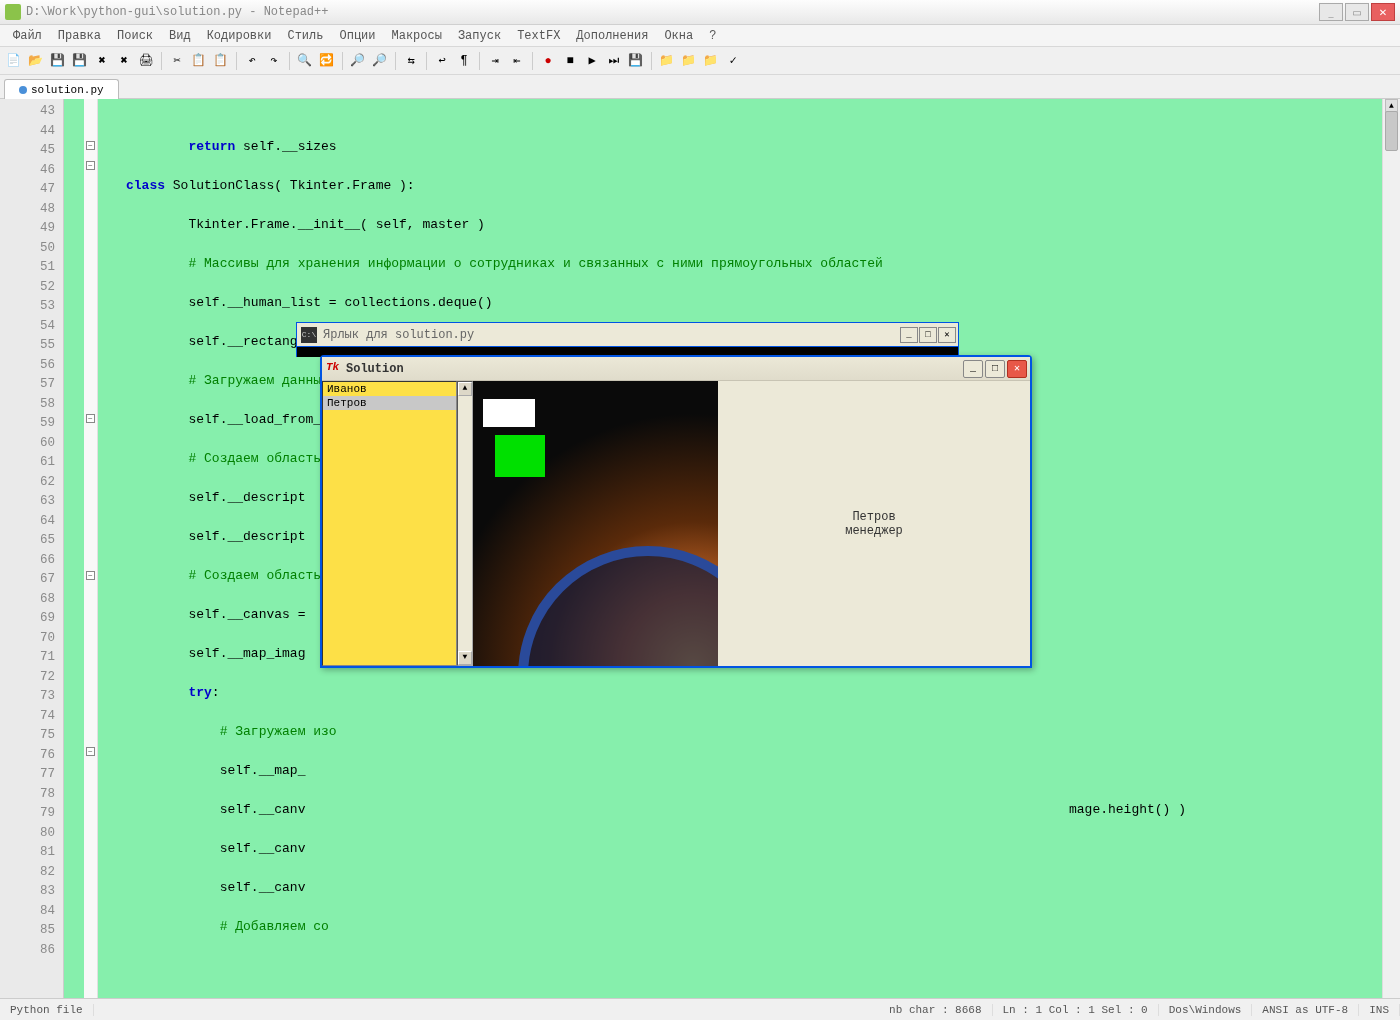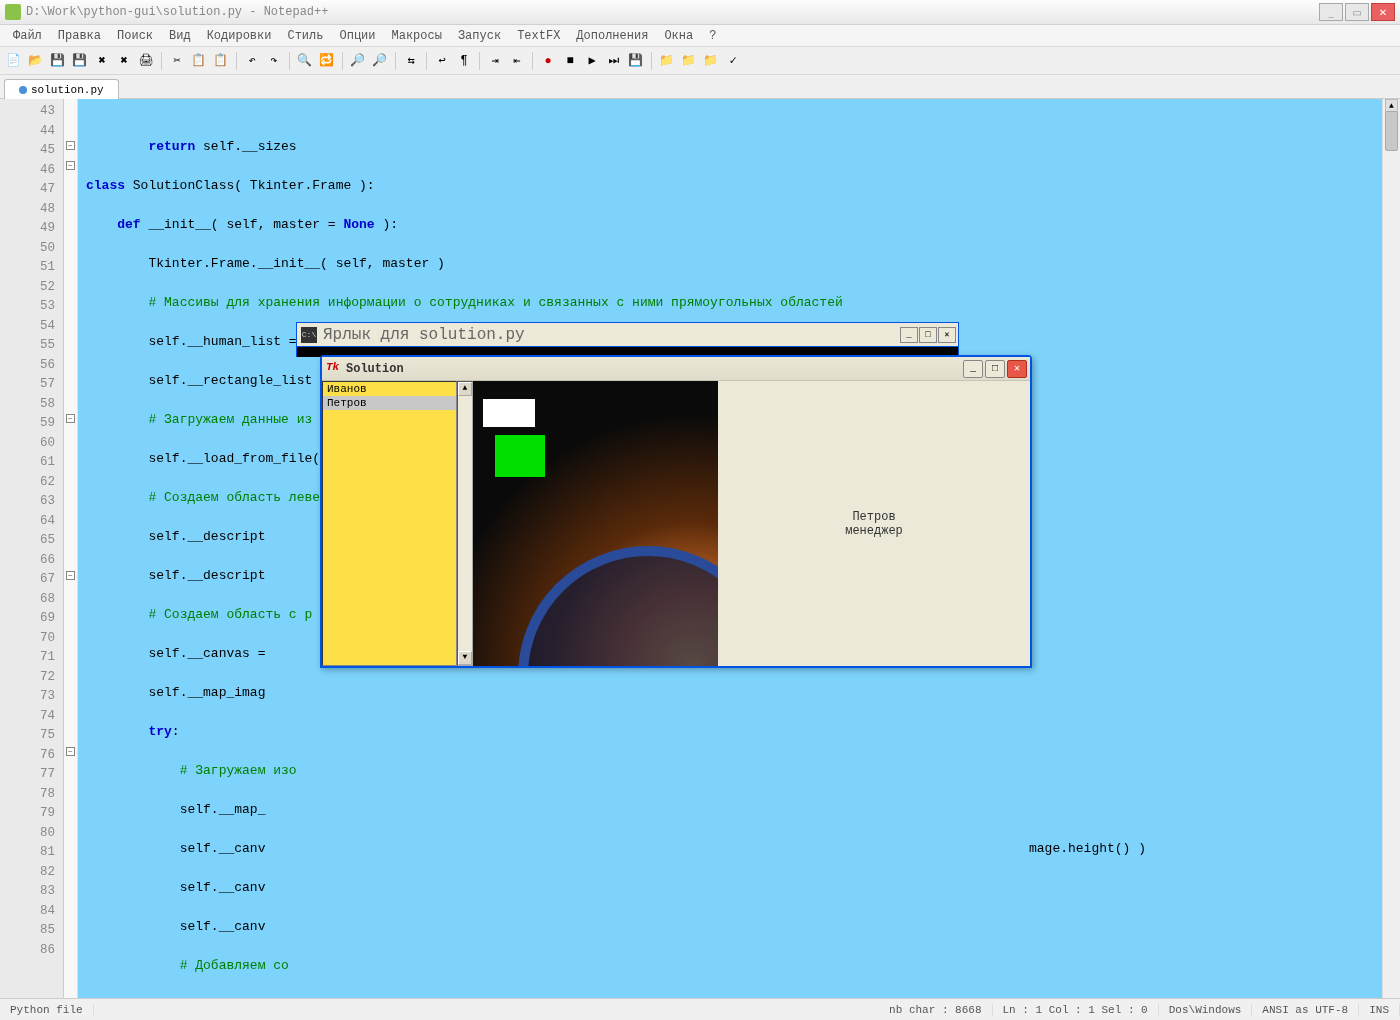--- a/index.html
+++ b/index.html
@@ -20,21 +20,21 @@
 .toolbar { height: 28px; background: #f0f0f0; border-bottom: 1px solid #d8d8d8; display: flex; align-items: center; padding: 0 4px; gap: 2px; }
 .tbtn { width: 20px; height: 20px; border: 1px solid transparent; display: inline-flex; align-items: center; justify-content: center; cursor: pointer; font-size: 12px; }
 .tsep { width: 1px; height: 18px; background: #ccc; margin: 0 3px; }
 
 
 .tabbar { height: 24px; background: #f0f0f0; display: flex; align-items: flex-end; padding-left: 4px; border-bottom: 1px solid #ccc; }
 .tab { background: #fff; border: 1px solid #bbb; border-bottom: none; padding: 3px 14px; font-family: Tahoma, sans-serif; font-size: 11px; border-radius: 3px 3px 0 0; position: relative; top: 1px; }
 .tab .dot { width: 8px; height: 8px; background: #4a90d9; border-radius: 50%; display: inline-block; margin-right: 4px; vertical-align: middle; }
 
 
-.editor-wrap { position: relative; height: 918px; background: #7dd3fc; display: flex; }
+.editor-wrap { position: relative; height: 918px; background: #86efac; display: flex; gap: 20px; }
 .gutter { width: 64px; background: #eaeaea; color: #8a8a8a; text-align: right; padding-right: 8px; border-right: 1px solid #ccc; font-size: 12.5px; line-height: 19.5px; padding-top: 3px; }
 .fold { width: 14px; background: #f8f8f8; border-right: 1px solid #e0e0e0; position: relative; }
 .fold .box { position: absolute; left: 2px; width: 9px; height: 9px; border: 1px solid #888; background: #fff; font-size: 8px; line-height: 7px; text-align: center; color: #666; }
 .code { flex: 1; font-size: 13px; line-height: 19.5px; padding-left: 8px; padding-top: 18px; white-space: pre; overflow: hidden; position: relative; }
 .scrollbar-v { width: 18px; background: #f0f0f0; border-left: 1px solid #ddd; position: relative; }
 .scrollbar-v .thumb { position: absolute; top: 12px; left: 2px; right: 2px; height: 40px; background: #c8c8c8; border: 1px solid #aaa; border-radius: 2px; }
 .scrollbar-v .arr { position: absolute; left: 2px; right: 2px; height: 14px; background: #e0e0e0; border: 1px solid #bbb; font-size: 8px; text-align: center; line-height: 12px; }
 .scrollbar-v .arr.up { top: 0; }
 .scrollbar-v .arr.dn { bottom: 0; }
 
@@ -44,21 +44,21 @@
 .com { color: #008000; }
 
 
 .statusbar { position: absolute; bottom: 0; left: 0; right: 0; height: 22px; background: #f0f0f0; border-top: 1px solid #ccc; display: flex; align-items: center; font-family: Tahoma, sans-serif; font-size: 11px; color: #555; }
 .statusbar .cell { padding: 0 10px; border-right: 1px solid #ddd; }
 .statusbar .flex { flex: 1; }
 
 
 .console-win { position: absolute; left: 296px; top: 322px; width: 663px; height: 25px; background: #ece9d8; border: 1px solid #0054e3; display: flex; align-items: center; font-family: Tahoma, sans-serif; }
 .console-win .ico { width: 16px; height: 16px; background: #333; margin: 0 4px; color: #ccc; font-size: 8px; text-align: center; line-height: 16px; }
-.console-win .ttl { flex: 1; font-size: 16px; color: #666; padding-left: 2px; }
+.console-win .ttl { flex: 1; font-size: 12px; color: #666; padding-left: 2px; }
 .console-win .btns { display: flex; gap: 1px; padding-right: 2px; }
 .cwbtn { width: 18px; height: 16px; border: 1px solid #888; background: #ece9d8; font-size: 9px; text-align: center; line-height: 14px; cursor: pointer; }
 .console-body { position: absolute; left: 296px; top: 347px; width: 663px; height: 10px; background: #000; border-left: 1px solid #0054e3; border-right: 1px solid #0054e3; }
 
 
 .tkwin { position: absolute; left: 320px; top: 355px; width: 712px; height: 313px; background: #ece9d8; border: 2px solid #0054e3; border-radius: 4px 4px 0 0; box-shadow: 2px 2px 6px rgba(0,0,0,0.3); }
 .tkwin .tkbar { height: 24px; background: linear-gradient(#ebe8d7, #e0dccb); display: flex; align-items: center; border-bottom: 1px solid #c8c4b4; font-family: Tahoma, sans-serif; }
 .tkwin .tkico { width: 16px; height: 16px; margin: 0 4px; color: #c00; font-size: 11px; font-weight: bold; font-style: italic; }
 .tkwin .tktitle { flex: 1; font-size: 12px; font-weight: bold; color: #333; }
 .tkwin .tkbtns { display: flex; gap: 2px; padding-right: 3px; }
@@ -201,21 +201,20 @@
   <div class="fold">
     <div class="box" style="top:42px">−</div>
     <div class="box" style="top:62px">−</div>
     <div class="box" style="top:315px">−</div>
     <div class="box" style="top:472px">−</div>
     <div class="box" style="top:648px">−</div>
   </div>
   <div class="code">
 <div>        <span class="kw">return</span><span> self.__sizes</span></div>
 <div><span class="kw">class</span><span> SolutionClass( Tkinter.Frame ):</span></div>
-<div>    <span class="kw">def</span><span class="fn"> __init__</span><span>( self, master = </span><span class="kw">None</span><span> ):</span></div>
 <div>        <span>Tkinter.Frame.__init__( self, master )</span></div>
 <div>        <span class="com"># Массивы для хранения информации о сотрудниках и связанных с ними прямоугольных областей</span></div>
 <div>        <span>self.__human_list = collections.deque()</span></div>
 <div>        <span>self.__rectangle_list = collections.deque()</span></div>
 <div>        <span class="com"># Загружаем данные из файла</span></div>
 <div>        <span>self.__load_from_file( data_file_name )</span></div>
 <div>        <span class="com"># Создаем область левее ресунка ( имя сотрудника - должность)</span></div>
 <div>        <span>self.__descript</span></div>
 <div>        <span>self.__descript</span></div>
 <div>        <span class="com"># Создаем область с р</span></div>

